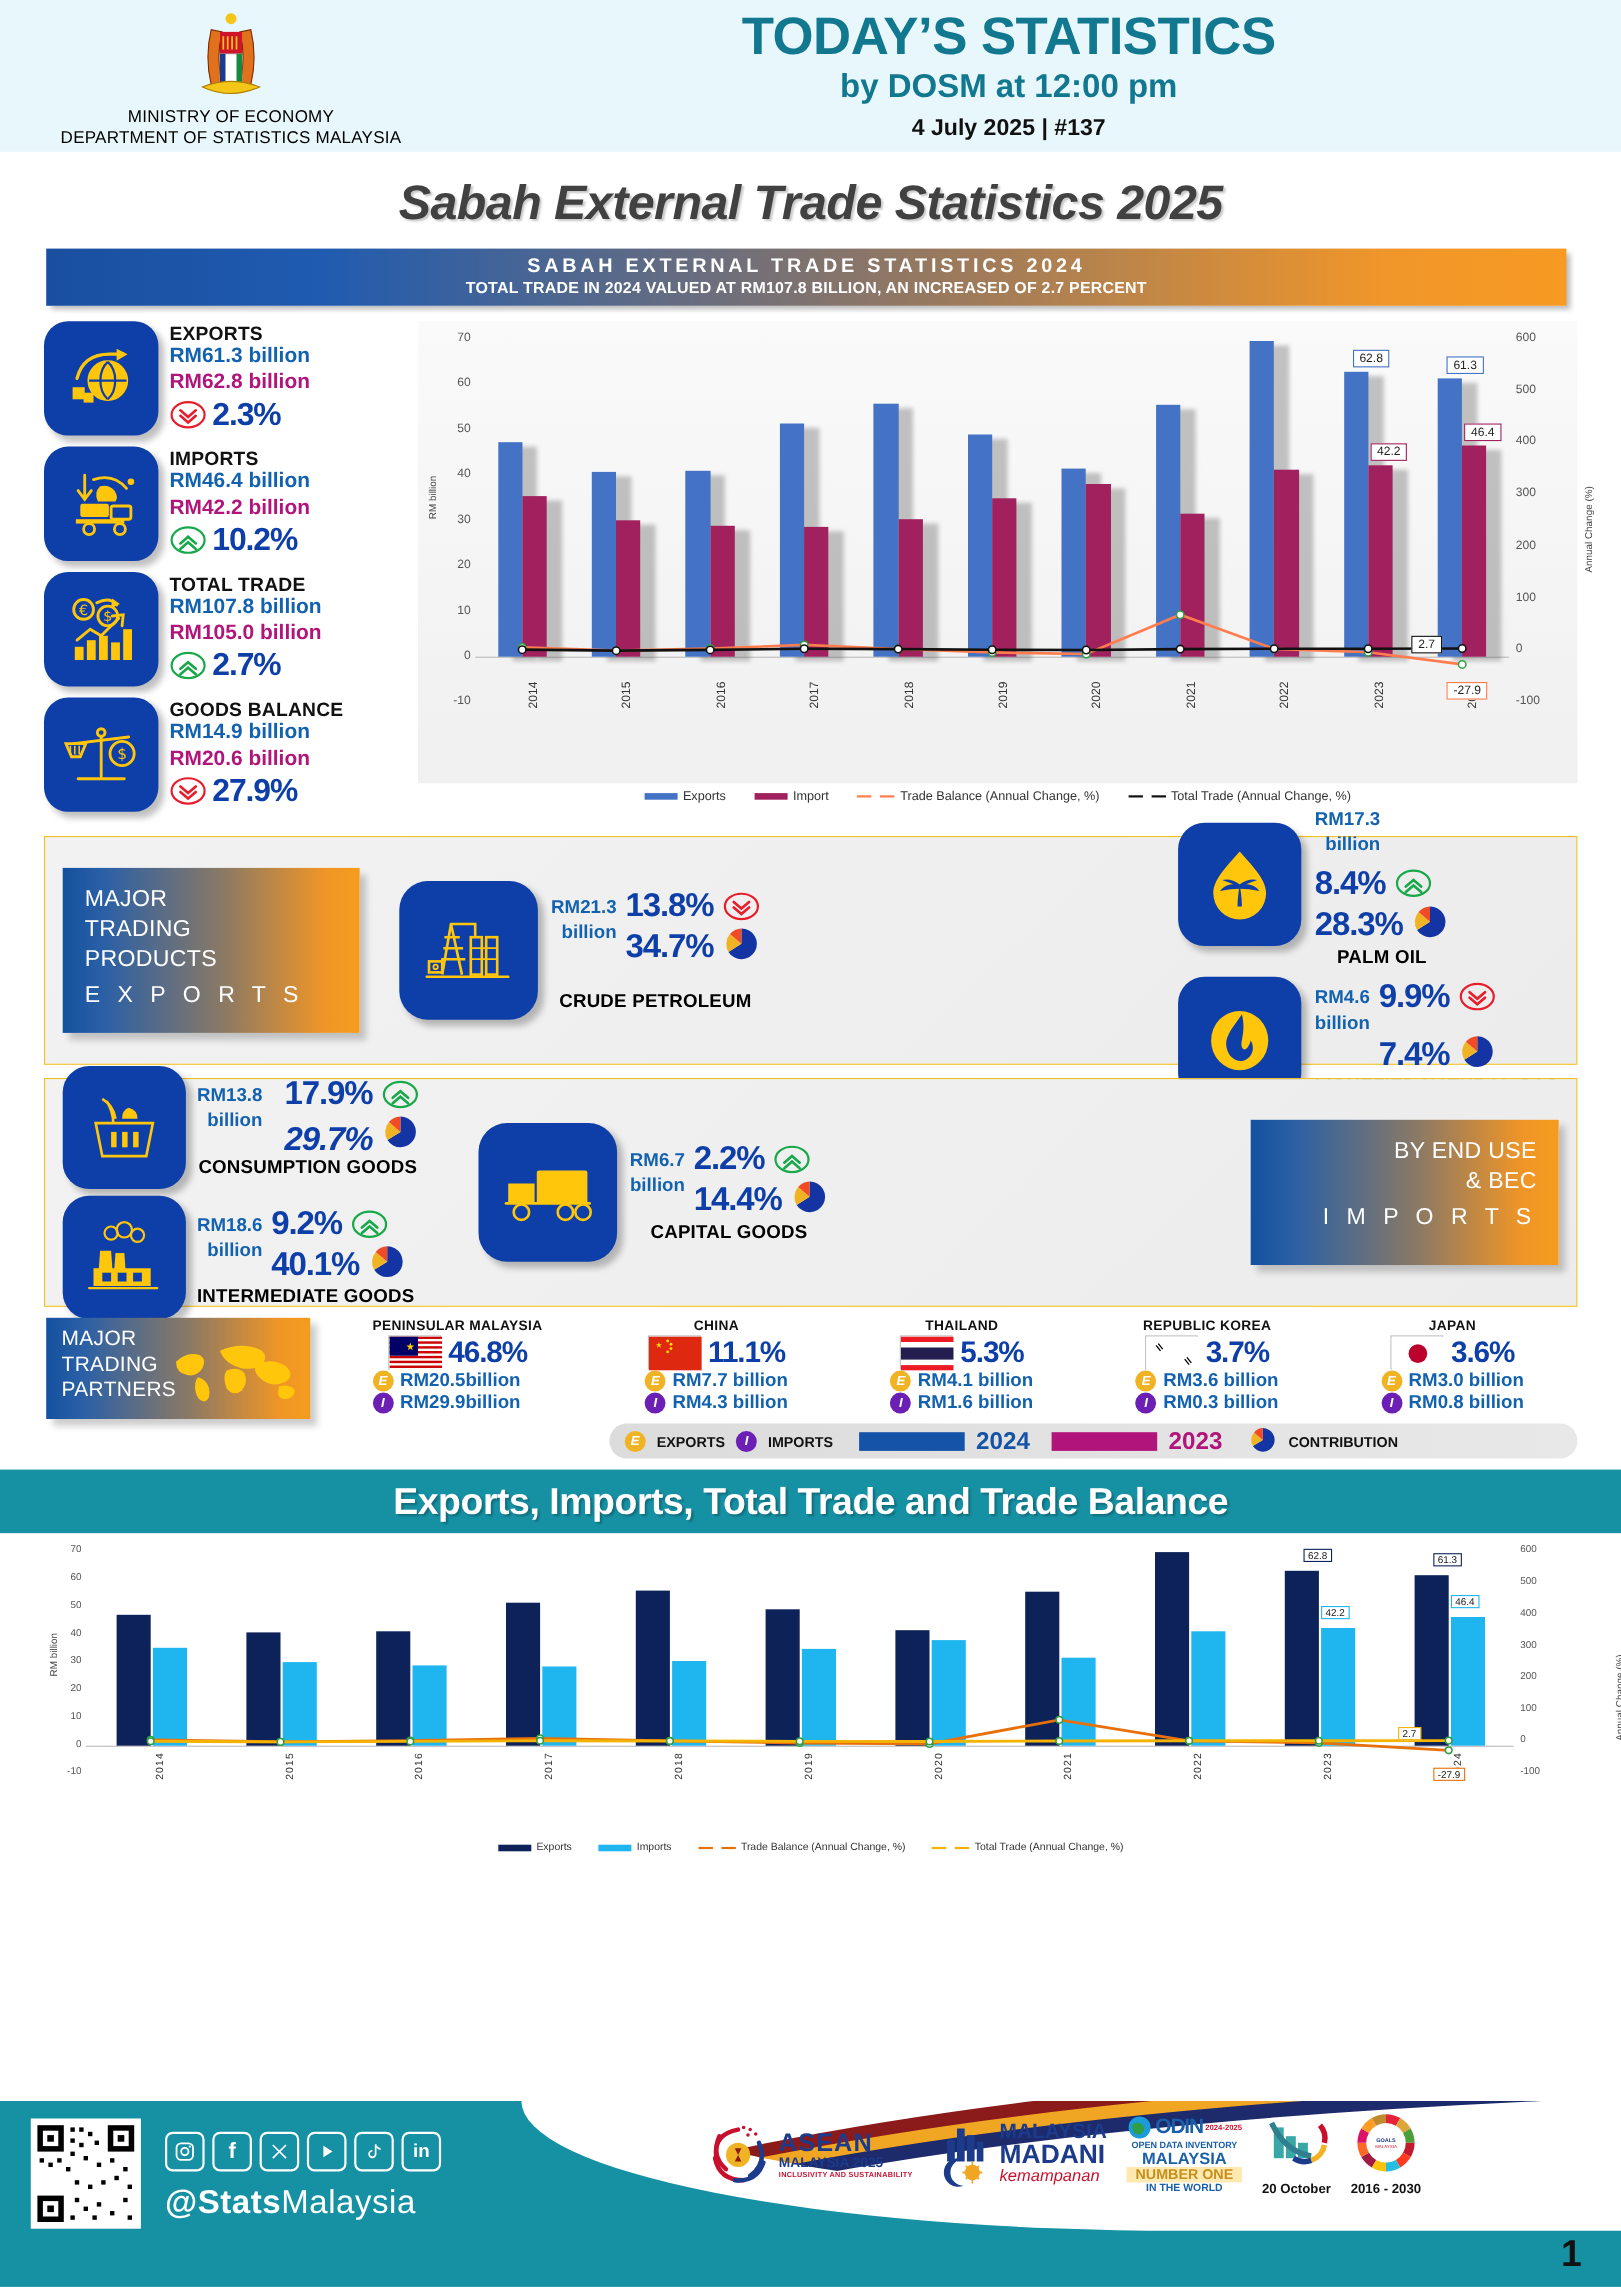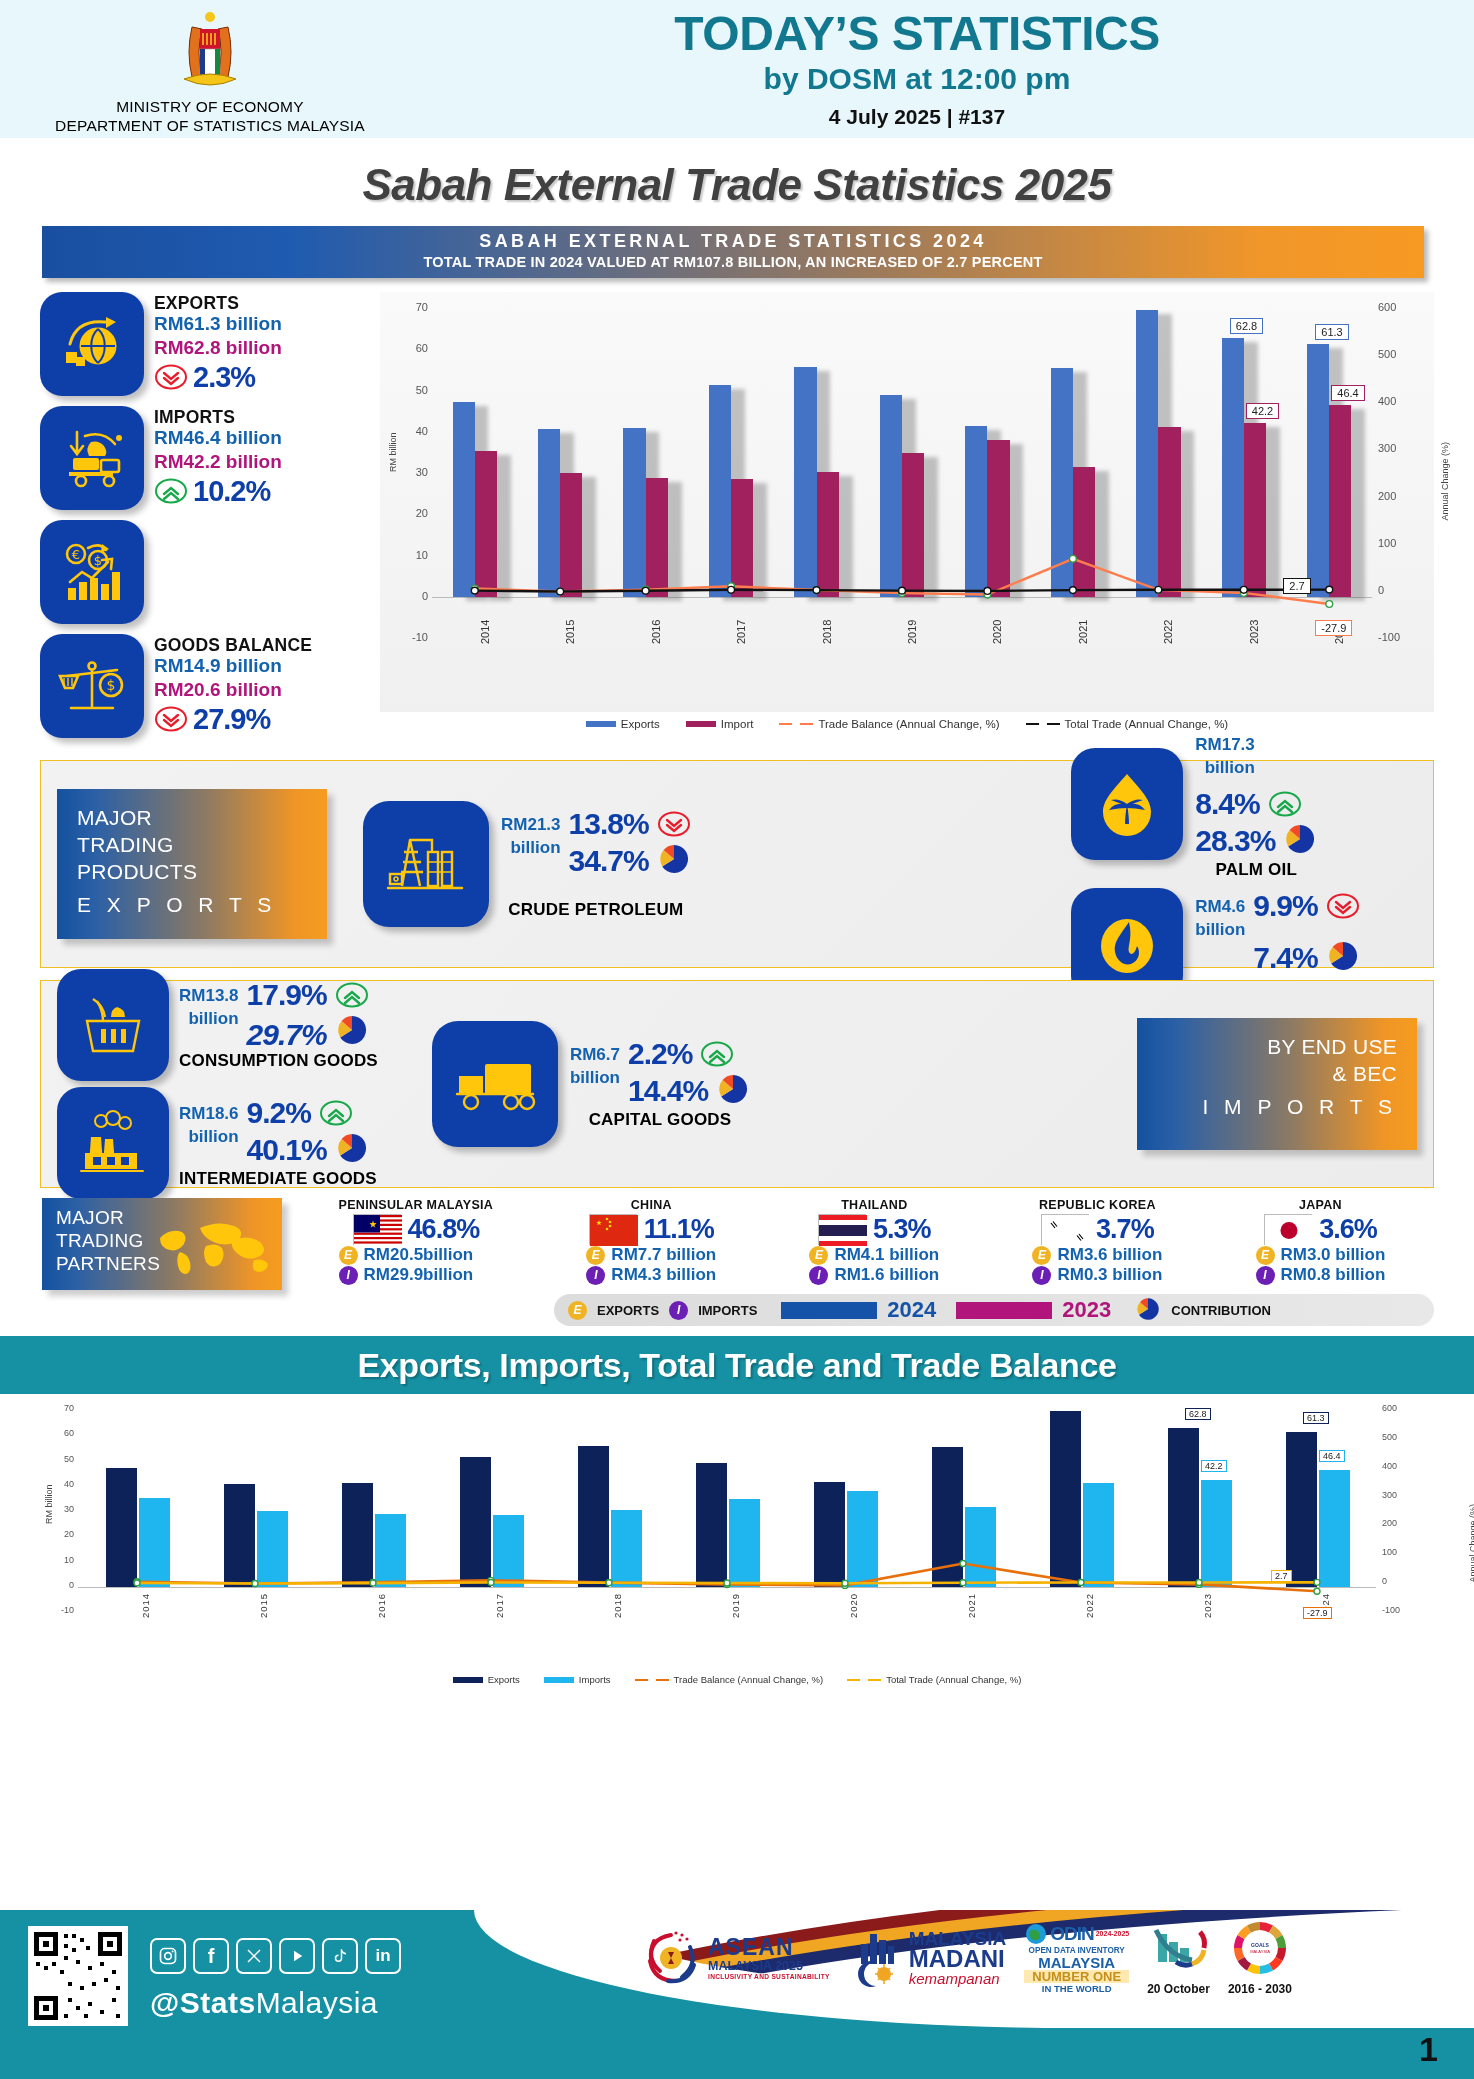--- a/index.html
+++ b/index.html
@@ -290,20 +290,34 @@
             <path d="M14 44 L26 34 L36 40 L52 24" stroke-linecap="round"></path>
               <path d="M46 22 L56 21 L55 31" stroke-linecap="round"></path>
             <g stroke="none" fill="#ffc60b">
               <rect x="12" y="50" width="8" height="12"></rect>
                 <rect x="23" y="44" width="8" height="18"></rect>
               <rect x="34" y="40" width="8" height="22"></rect>
                 <rect x="45" y="46" width="8" height="16"></rect>
               <rect x="56" y="34" width="8" height="28"></rect>
             </g>
           </svg>
+        </div>
+        <div class="stat-txt">
+          <div class="stat-label">TOTAL TRADE</div>
+          <div class="stat-cur">RM107.8 billion</div>
+          <div class="stat-prev">RM105.0 billion</div>
+          <div class="stat-chg">
+            <span class="arrow-badge">
+              <svg viewBox="0 0 34 26" width="34" height="26">
+                  <ellipse cx="17" cy="13" rx="15" ry="11.5" fill="none" stroke="#17a84a" stroke-width="2"></ellipse>
+                  <path d="M10 16 L17 10 L24 16 M10 21 L17 15 L24 21" fill="none" stroke="#17a84a" stroke-width="2.4" stroke-linecap="round"></path>
+                </svg>
+            </span>
+            <span class="stat-pct">2.7%</span>
+          </div>
         </div>
       </div>
 
       <div class="stat">
         <div class="stat-icon">
           <svg width="74" height="68" viewBox="0 0 74 68" fill="none" stroke="#ffc60b" stroke-width="2.6">
             <circle cx="37" cy="14" r="3.5"></circle>
             <path d="M37 18 V54 M16 56 H58" stroke-linecap="round"></path>
             <path d="M12 24 L62 18" stroke-linecap="round"></path>
             <path d="M5 24 h18 l-5 12 h-8 z"></path>
@@ -603,21 +617,21 @@
             <path d="M42 18 q8 2 8 10 h-14 q0-8 6-10z" stroke="none"></path>
             <path d="M12 32 h52 l-6 30 h-40 z" fill="none"></path>
             <g stroke="none">
                 <rect x="26" y="40" width="5" height="14"></rect>
                 <rect x="36" y="40" width="5" height="14"></rect>
                 <rect x="46" y="40" width="5" height="14"></rect>
               </g>
           </svg>
         </div>
         <div style="margin-left:10px;">
-          <div style="display:flex;align-items:flex-start;gap:8px;">
+          <div style="display:flex;align-items:flex-start;gap:20px;">
             <div class="prod-rm" style="padding-top:6px;">
               <div>RM13.8</div>
               <div>billion</div>
             </div>
             <div>
               <div style="display:flex;align-items:center;gap:8px;">
                 <span class="prod-pct">17.9%</span>
                 <span class="arrow-badge"><svg viewBox="0 0 34 26" width="34" height="26">
                       <ellipse cx="17" cy="13" rx="15" ry="11.5" fill="none" stroke="#17a84a" stroke-width="2"></ellipse>
                       <path d="M10 16 L17 10 L24 16 M10 21 L17 15 L24 21" fill="none" stroke="#17a84a" stroke-width="2.4" stroke-linecap="round"></path>

